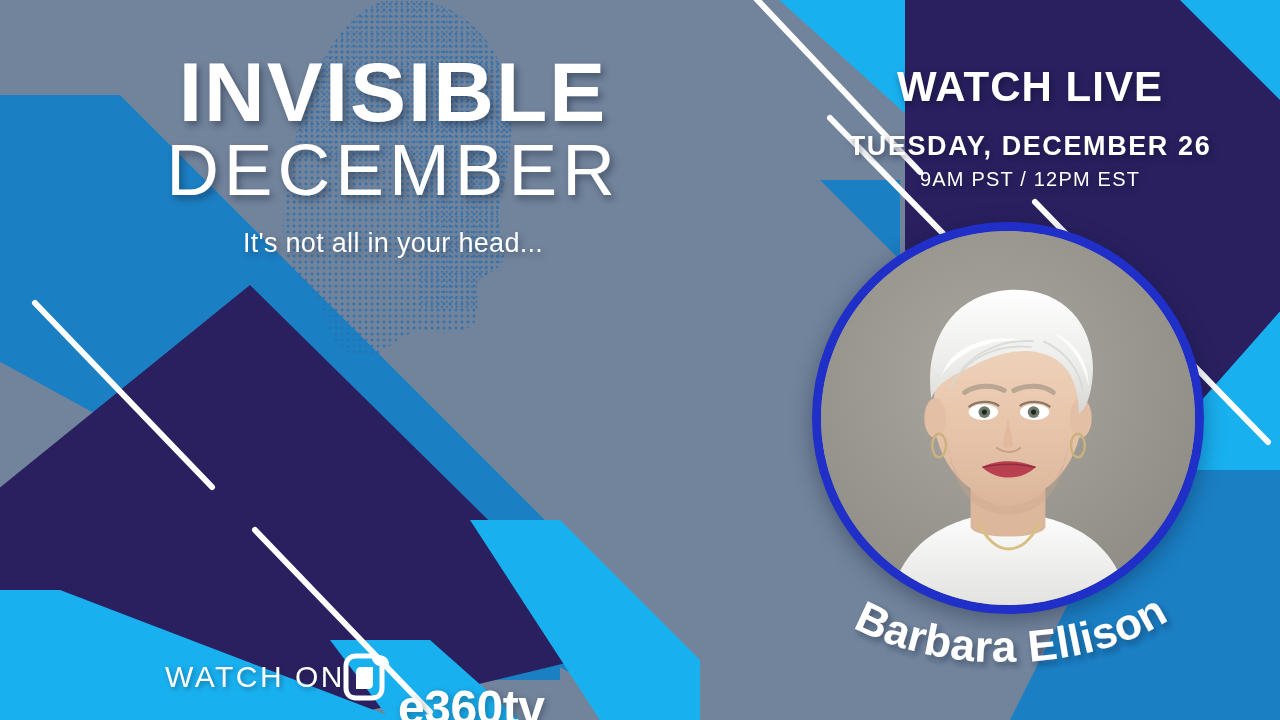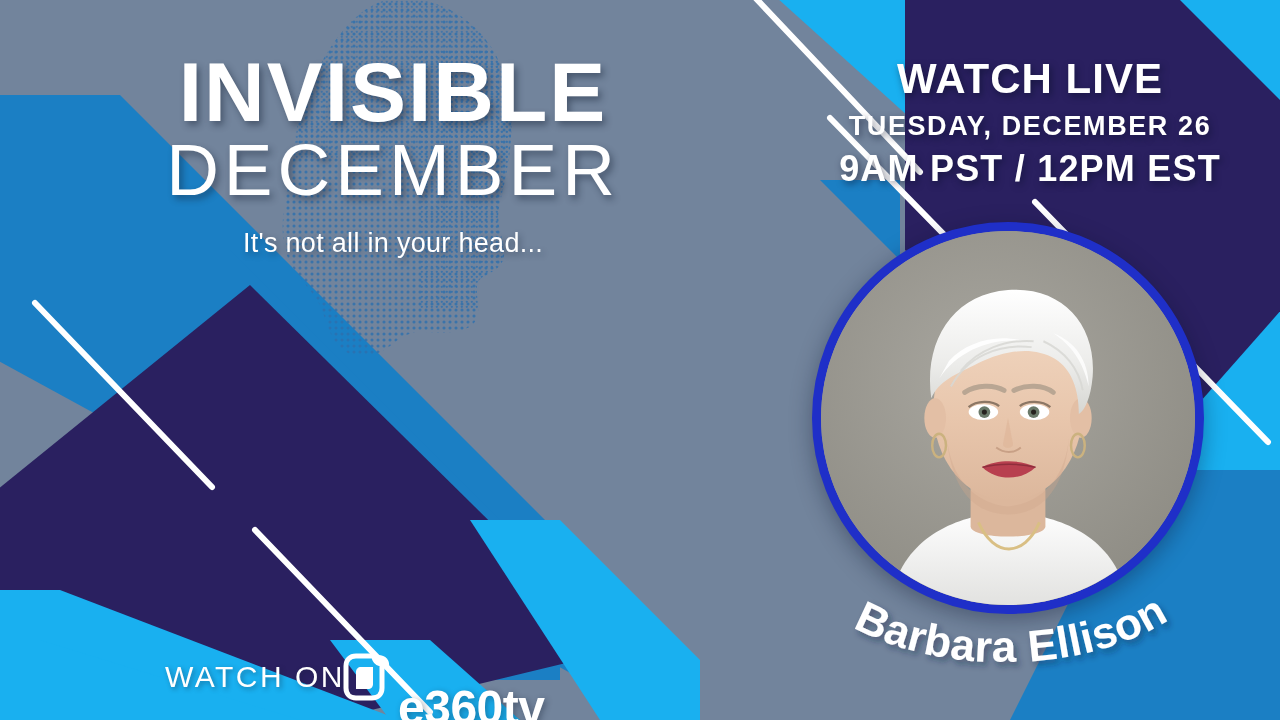--- a/index.html
+++ b/index.html
@@ -43,29 +43,29 @@
   }
   .headline div{
     font-size:46px;font-weight:700;color:#ffffff;line-height:1.46;
     letter-spacing:.2px;
     text-shadow:3px 4px 8px rgba(20,30,50,.5);
   }
 
   
   .live-block{position:absolute;left:800px;top:55px;width:460px;text-align:center;}
   .live-title{
-    font-size:42px;font-weight:700;color:#fff;letter-spacing:1px;margin:0;
+    font-size:42px;font-weight:700;color:#fff;letter-spacing:1px;margin:8px;
     text-shadow:2px 3px 7px rgba(10,15,40,.55);
   }
   .live-date{
-    font-size:27px;font-weight:700;color:#fff;letter-spacing:1.6px;margin:8px 0 0 0;
+    font-size:27px;font-weight:700;color:#fff;letter-spacing:1.6px;margin:20px 0 0 0;
     text-shadow:2px 3px 7px rgba(10,15,40,.55);
   }
   .live-time{
-    font-size:36px;font-weight:700;color:#fff;letter-spacing:1.2px;margin:6px 0 0 0;
+    font-size:20px;font-weight:400;color:#fff;letter-spacing:1.2px;margin:6px 0 0 0;
     text-shadow:2px 3px 7px rgba(10,15,40,.55);
   }
 
   
   .portrait{
     position:absolute;left:812px;top:222px;width:392px;height:392px;
     border-radius:50%;border:9px solid #1f2fc8;box-sizing:border-box;
     overflow:hidden;background:#9a9a94;
     box-shadow:0 6px 22px rgba(10,15,40,.35);
   }

